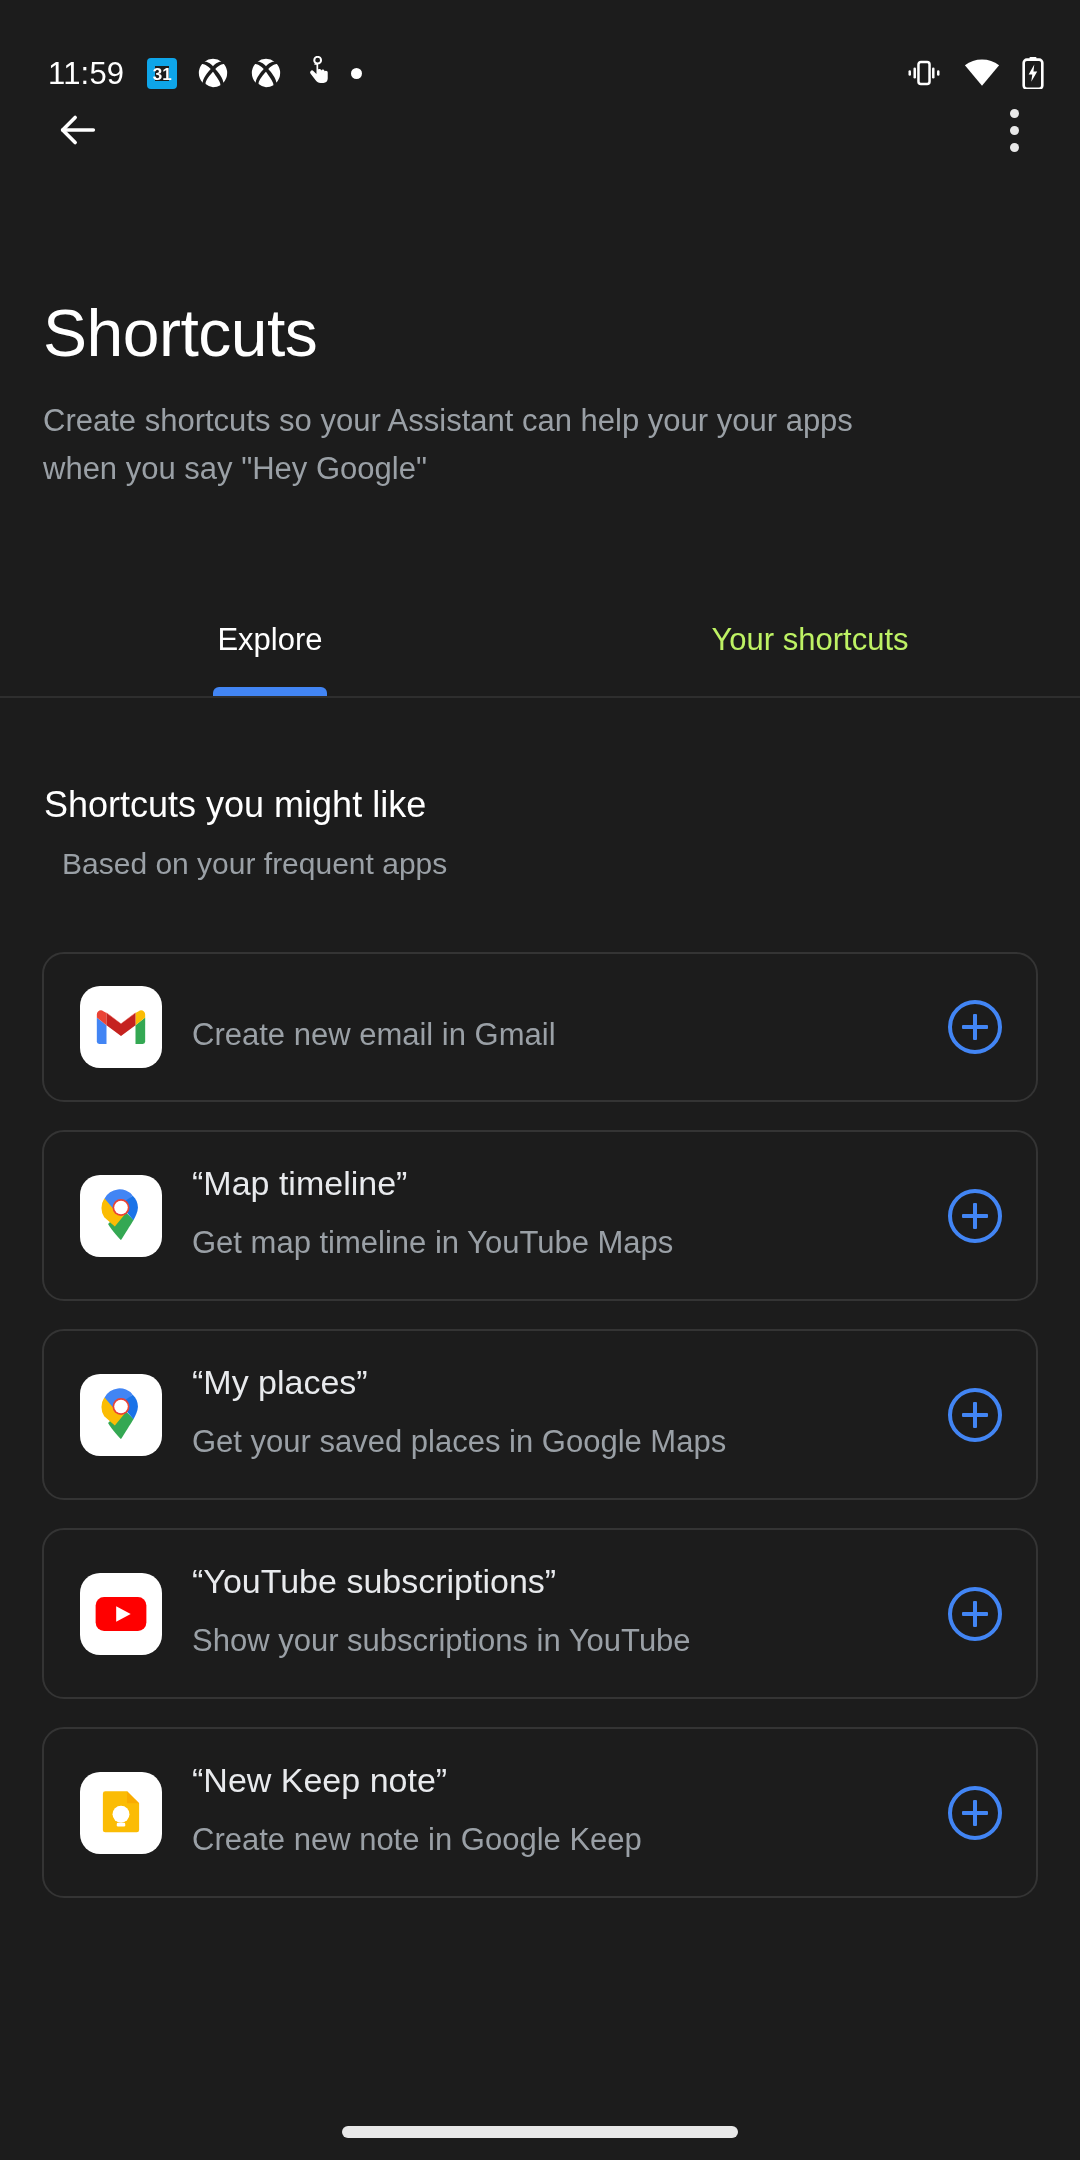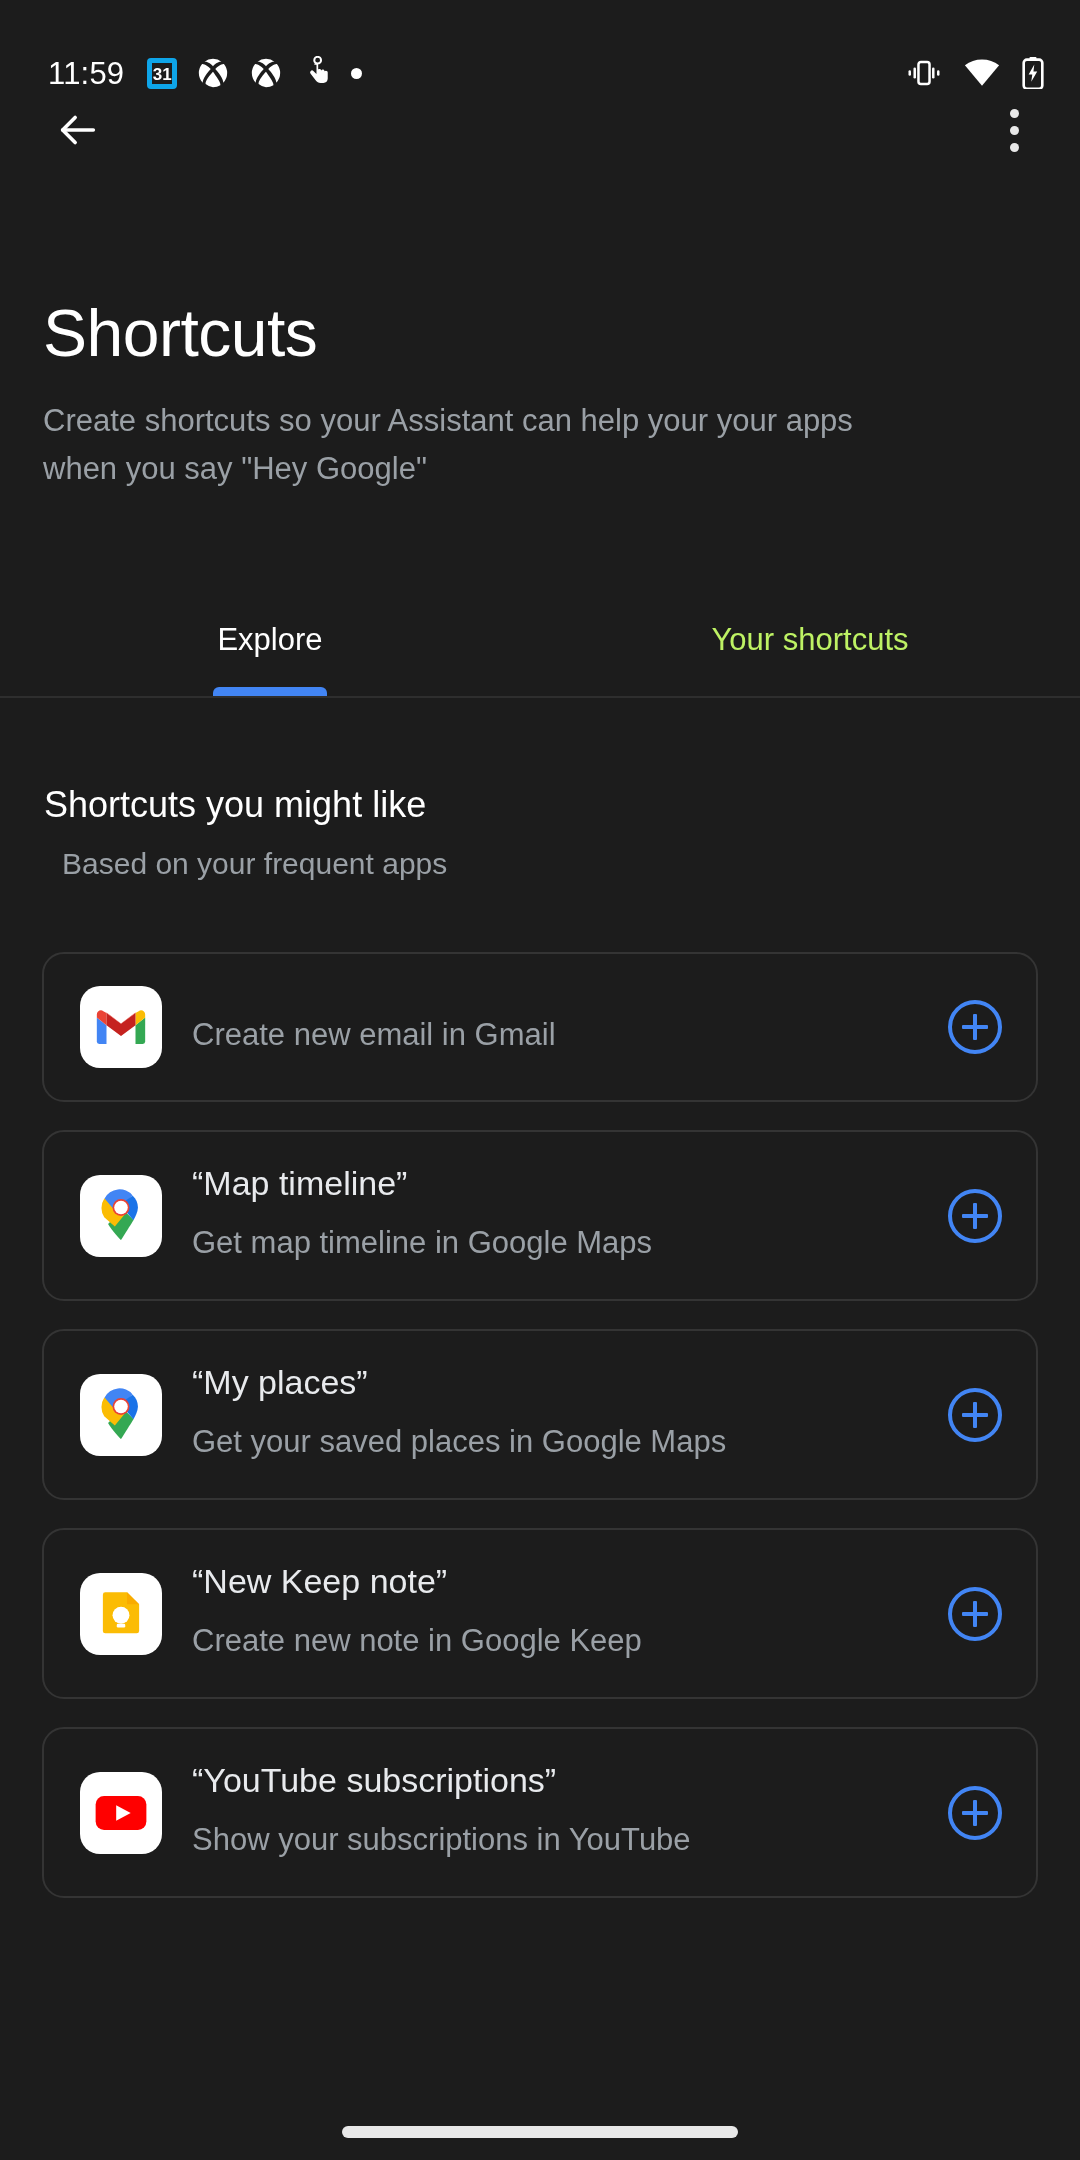--- a/index.html
+++ b/index.html
@@ -53,21 +53,21 @@
     display: flex;
     align-items: center;
     gap: 22px;
   }
   .si { display: block; }
 
   
   .cal-icon {
     position: relative;
     width: 30px; height: 31px;
-    border: 5px solid #0ea5e9;
+    border: 8px solid #0ea5e9;
     border-radius: 4px;
     box-sizing: border-box;
     display: flex;
     align-items: center;
     justify-content: center;
   }
   .cal-icon span {
     font-size: 17px;
     line-height: 1;
     font-weight: 700;
@@ -397,21 +397,21 @@
           <path fill="#34a853" d="M24 44s6-9.3 10.4-16.6l-9-9.1L13.3 30.6C16.6 36.4 24 44 24 44z"></path>
           <path fill="#fbbc04" d="M10.2 9.6A13.9 13.9 0 0 0 10.1 25l8.8 7.6 8-9.6-8.5-9.6-8.2-3.8z"></path>
           <path fill="#4285f4" d="M33.6 7.1A13.9 13.9 0 0 0 10.4 9.5l10 11.9 13.2-14.3z"></path>
           <path fill="#1a73e8" d="M33.7 7.2C36.4 9.7 38 13.2 38 17c0 3.5-2 7.6-3.7 10.5l-11.1-13 10.5-7.3z"></path>
           <path fill="#ea4335" d="M24 10a7 7 0 1 0 0 14 7 7 0 0 0 0-14z"></path>
           <circle cx="24" cy="17" r="5.6" fill="#ffffff"></circle>
         </svg>
       </div>
       <div class="card-text">
         <p class="card-title">“Map timeline”</p>
-        <p class="card-sub">Get map timeline in Google Maps</p>
+        <p class="card-sub">Get map timeline in YouTube Maps</p>
       </div>
       <button class="add-btn" style="border-color: rgb(66, 133, 244);"></button>
     </div>
 
     <div class="card" style="border-color: rgb(52, 52, 52);">
       <div class="card-icon">
         <svg width="58" height="58" viewBox="0 0 48 48">
           <path fill="#34a853" d="M24 44s6-9.3 10.4-16.6l-9-9.1L13.3 30.6C16.6 36.4 24 44 24 44z"></path>
           <path fill="#fbbc04" d="M10.2 9.6A13.9 13.9 0 0 0 10.1 25l8.8 7.6 8-9.6-8.5-9.6-8.2-3.8z"></path>
           <path fill="#4285f4" d="M33.6 7.1A13.9 13.9 0 0 0 10.4 9.5l10 11.9 13.2-14.3z"></path>
@@ -423,46 +423,46 @@
       <div class="card-text">
         <p class="card-title">“My places”</p>
         <p class="card-sub">Get your saved places in Google Maps</p>
       </div>
       <button class="add-btn" style="border-color: rgb(66, 133, 244);"></button>
     </div>
 
     <div class="card" style="border-color: rgb(52, 52, 52);">
       <div class="card-icon">
         <svg width="58" height="58" viewBox="0 0 48 48">
+          <rect x="3" y="10" width="42" height="28" rx="7" fill="#ff0000"></rect>
+          <path fill="#ffffff" d="M20 17.5 32 24l-12 6.5v-13z"></path>
+        </svg>
+      </div>
+      <div class="card-text">
+        <p class="card-title">“YouTube subscriptions”</p>
+        <p class="card-sub">Show your subscriptions in YouTube</p>
+      </div>
+      <button class="add-btn" style="border-color: rgb(66, 133, 244);"></button>
+    </div>
+
+    <div class="card" style="border-color: rgb(52, 52, 52);">
+      <div class="card-icon">
+        <svg width="58" height="58" viewBox="0 0 48 48">
           <path fill="#fbbc04" d="M9 8a2 2 0 0 1 2-2h18l10 10v22a2 2 0 0 1-2 2H11a2 2 0 0 1-2-2V8z"></path>
           <path fill="#f9ab00" d="M29 6l10 10H29V6z"></path>
           <circle cx="24" cy="25" r="7" fill="#ffffff"></circle>
           <rect x="20.5" y="32" width="7" height="3.2" rx="1" fill="#ffffff"></rect>
         </svg>
       </div>
       <div class="card-text">
         <p class="card-title">“New Keep note”</p>
         <p class="card-sub">Create new note in Google Keep</p>
       </div>
       <button class="add-btn" style="border-color: rgb(66, 133, 244);"></button>
     </div>
 
-    <div class="card" style="border-color: rgb(52, 52, 52);">
-      <div class="card-icon">
-        <svg width="58" height="58" viewBox="0 0 48 48">
-          <rect x="3" y="10" width="42" height="28" rx="7" fill="#ff0000"></rect>
-          <path fill="#ffffff" d="M20 17.5 32 24l-12 6.5v-13z"></path>
-        </svg>
-      </div>
-      <div class="card-text">
-        <p class="card-title">“YouTube subscriptions”</p>
-        <p class="card-sub">Show your subscriptions in YouTube</p>
-      </div>
-      <button class="add-btn" style="border-color: rgb(66, 133, 244);"></button>
-    </div>
-
   </div>
 
   <div class="nav-bar">
     <div class="nav-pill"></div>
   </div>
 
 </div>
 
 </body></html>

